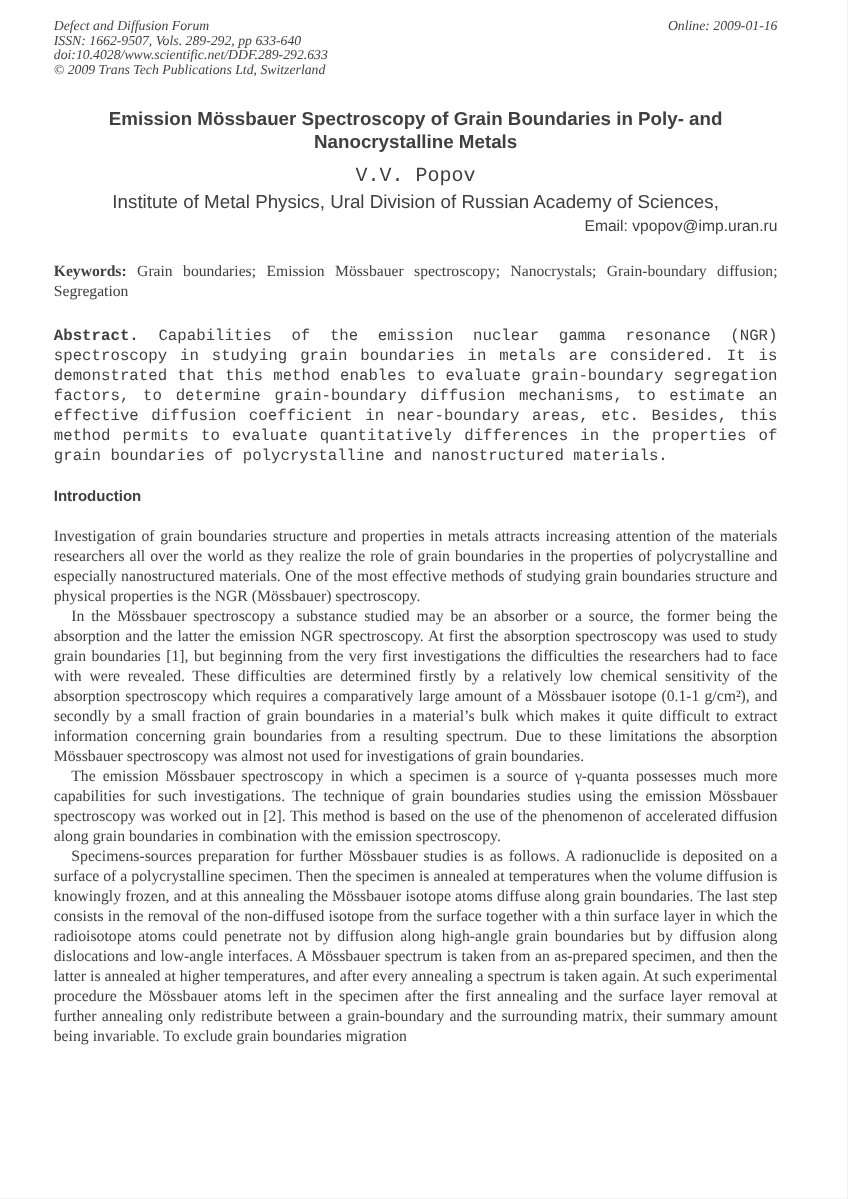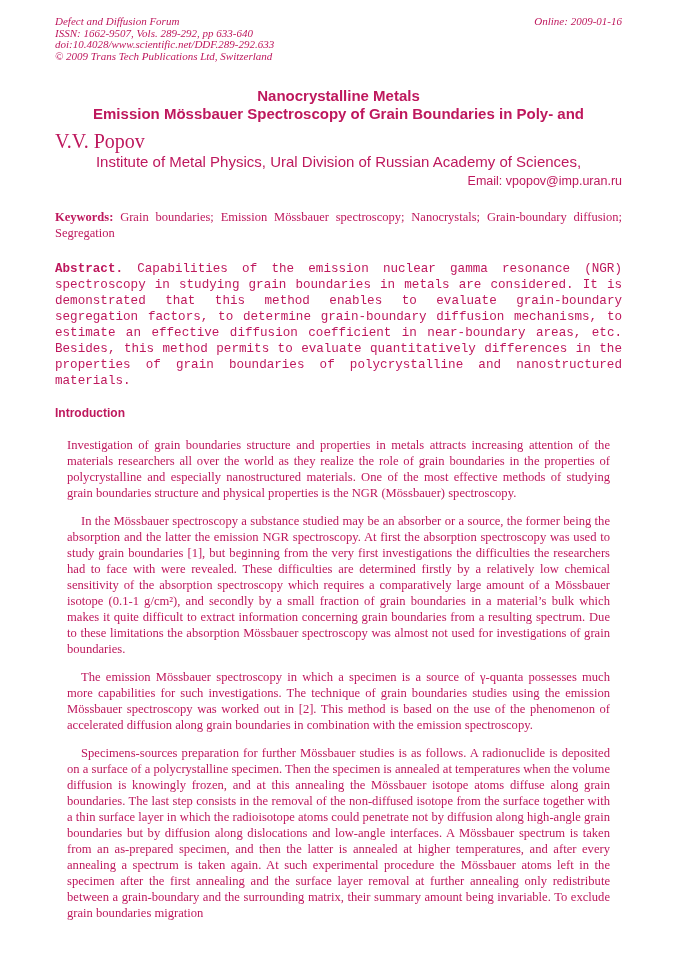--- a/index.html
+++ b/index.html
@@ -3,22 +3,22 @@
 <meta charset="utf-8">
 <style>
   html, body { margin: 0; padding: 0; background: #e8e8e8; }
   .page {
     position: relative;
     width: 678px;
     height: 959px;
     margin: 0 auto;
     background: #ffffff;
     box-sizing: border-box;
-    padding: 16px 56px 0 55px;
-    color: #be185d;
+    padding: 16px 56px 0 43px;
+    color: #404040;
     overflow: hidden;
   }
   
   .header {
     display: flex;
     justify-content: space-between;
     align-items: flex-start;
     font-family: "Liberation Serif", "DejaVu Serif", serif;
     font-style: italic;
     font-size: 11px;
@@ -31,23 +31,23 @@
   .title-block {
     margin-top: 25px;
     text-align: center;
     font-family: "Liberation Sans", "DejaVu Sans", sans-serif;
     font-weight: bold;
     font-size: 15px;
     line-height: 18px;
   }
   .author {
     margin-top: 9px;
-    text-align: left;
-    font-family: Liberation Serif, serif;
-    font-size: 20px;
+    text-align: center;
+    font-family: Liberation Mono, monospace;
+    font-size: 16px;
     line-height: 18px;
   }
   .affiliation {
     margin-top: 4px;
     text-align: center;
     font-family: "Liberation Sans", "DejaVu Sans", sans-serif;
     font-size: 15px;
     line-height: 15.5px;
   }
   .email {
@@ -74,21 +74,21 @@
   .bold { font-weight: bold; }
   .section-heading {
     margin: 16px 0 16px 0;
     font-family: Liberation Sans, sans-serif;
     font-weight: bold;
     font-size: 12px;
     line-height: 16px;
   }
   .body-text { margin-top: 6px; }
   .para {
-    margin: 12px;
+    margin: 0;
     font-family: "Liberation Serif", "DejaVu Serif", serif;
     font-size: 12.6px;
     line-height: 16px;
     text-align: justify;
   }
   .para.indent { text-indent: 14px; }
 </style>
 </head>
 <body>
 
@@ -98,22 +98,22 @@
     <div class="header-left">
         <div>Defect and Diffusion Forum</div>
         <div>ISSN: 1662-9507, Vols. 289-292, pp 633-640</div>
         <div>doi:10.4028/www.scientific.net/DDF.289-292.633</div>
         <div>© 2009 Trans Tech Publications Ltd, Switzerland</div>
       </div>
     <div class="header-right">Online: 2009-01-16</div>
   </div>
 
   <div class="title-block">
+      <div>Emission Mössbauer Spectroscopy of Grain Boundaries in Poly- and</div>
       <div>Nanocrystalline Metals</div>
-      <div>Emission Mössbauer Spectroscopy of Grain Boundaries in Poly- and</div>
     </div>
 
   <div class="author">V.V. Popov</div>
 
   <div class="affiliation">
       <div>Institute of Metal Physics, Ural Division of Russian Academy of Sciences,</div>
     </div>
 
   <div class="email">Email: vpopov@imp.uran.ru</div>
 

